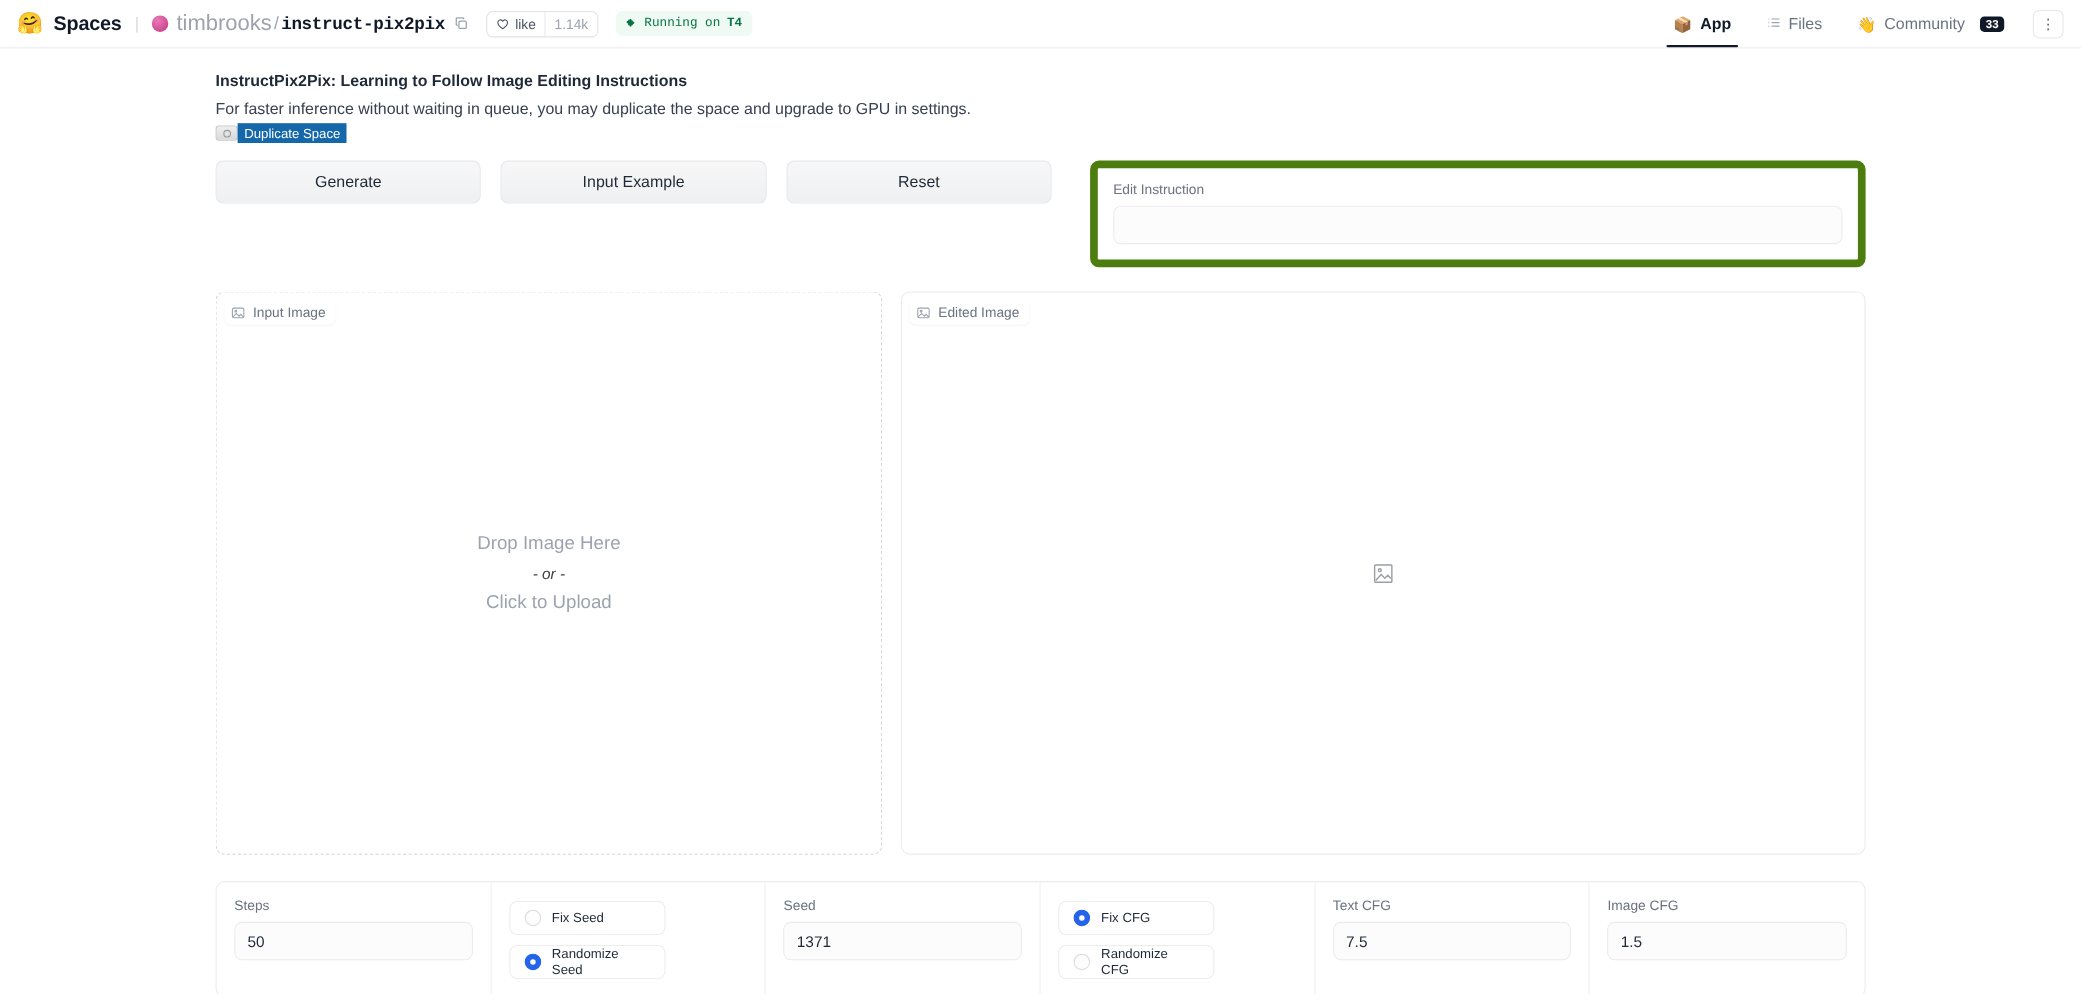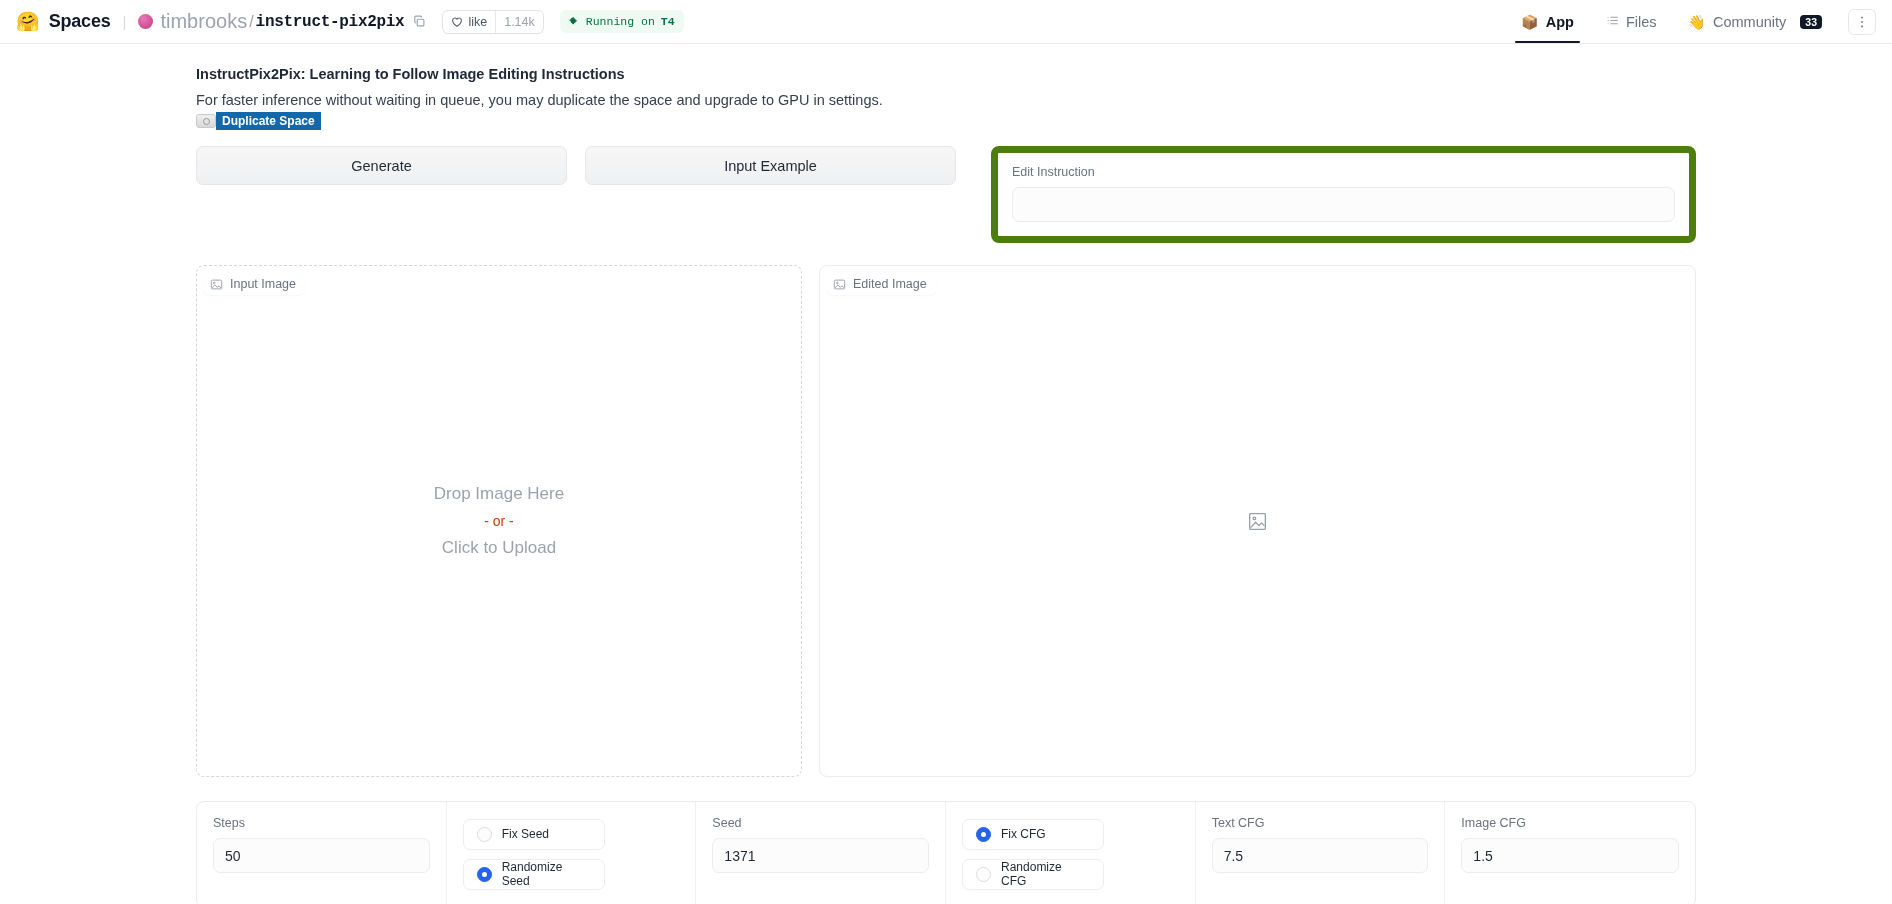--- a/index.html
+++ b/index.html
@@ -96,21 +96,21 @@
     width: 20px; height: 14px; border-radius: 3px;
     background: linear-gradient(#efefef, #d8d8d8);
     border: 1px solid #c9c9c9;
     display: flex; align-items: center; justify-content: center;
   }
   .dup-icon i {
     width: 7px; height: 7px; border-radius: 50%;
     border: 1.5px solid #9a9a9a; display: block;
   }
   .dup-badge {
-    background: #1467a8; color: #fff; font-size: 12px; font-weight: 700;
+    background: #1467a8; color: #fff; font-size: 12px; font-weight: 400;
     padding: 2px 6px; line-height: 14px; cursor: pointer;
   }
 
   
   .row-top { display: flex; gap: 0; align-items: flex-start; }
   .btn-col { display: flex; gap: 18px; width: 760px; }
   .gr-btn {
     flex: 1; height: 39px;
     background: linear-gradient(#f7f7f8, #eff0f1);
     border: 1px solid #e5e7eb; border-radius: 7px;
@@ -146,21 +146,21 @@
     font-size: 12.5px; color: #6b7280;
     box-shadow: 0 1px 2px rgba(0,0,0,0.04);
   }
   .pic-glyph { color: #9ca3af; display: flex; align-items: center; }
   .drop-center {
     position: absolute; inset: 0;
     display: flex; flex-direction: column; align-items: center; justify-content: center;
     gap: 9px;
   }
   .drop-big { font-size: 17px; color: #9ca3af; }
-  .drop-or { font-size: 14px; color: #c2410c; }
+  .drop-or { font-size: 14px; color: #404040; font-style: italic; }
   .center-ph { position: absolute; inset: 0; display: flex; align-items: center; justify-content: center; }
 
   
   .row-bottom {
     margin-top: 24px; display: flex;
     border: 1px solid #ececec; border-radius: 8px; background: #fff;
     height: 106px; overflow: hidden;
   }
   .ctl-cell { padding: 14px 16px; display: flex; flex-direction: column; justify-content: flex-start; }
   .ctl-sep { border-right: 1px solid #f0f0f0; }
@@ -256,20 +256,21 @@
     <span class="dup-icon">
           <i></i>
         </span>
     <span class="dup-badge">Duplicate Space</span>
   </div>
 
   <div class="row-top">
     <div class="btn-col">
       <div class="gr-btn">Generate</div>
       <div class="gr-btn">Input Example</div>
+      <div class="gr-btn">Reset</div>
     </div>
     <div class="panel edit-panel">
       <span class="field-label">Edit Instruction</span>
       <input class="gr-input" type="text" value="" style="">
     </div>
   </div>
 
   <div class="row-images">
     <div class="img-panel img-left">
       <div class="panel-tag">

